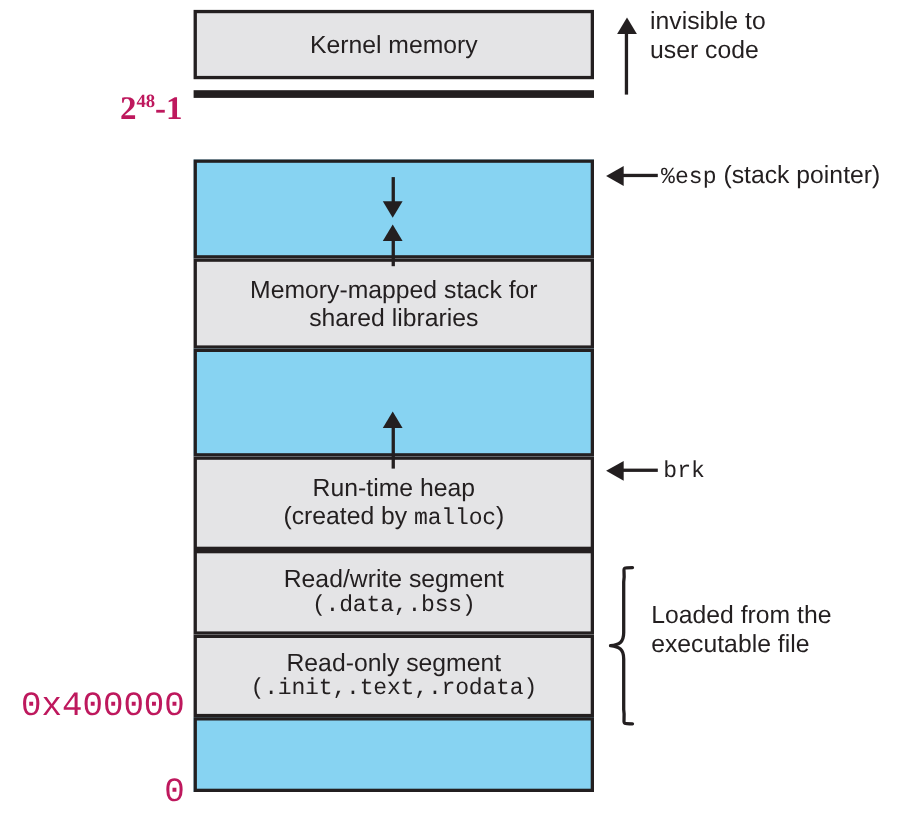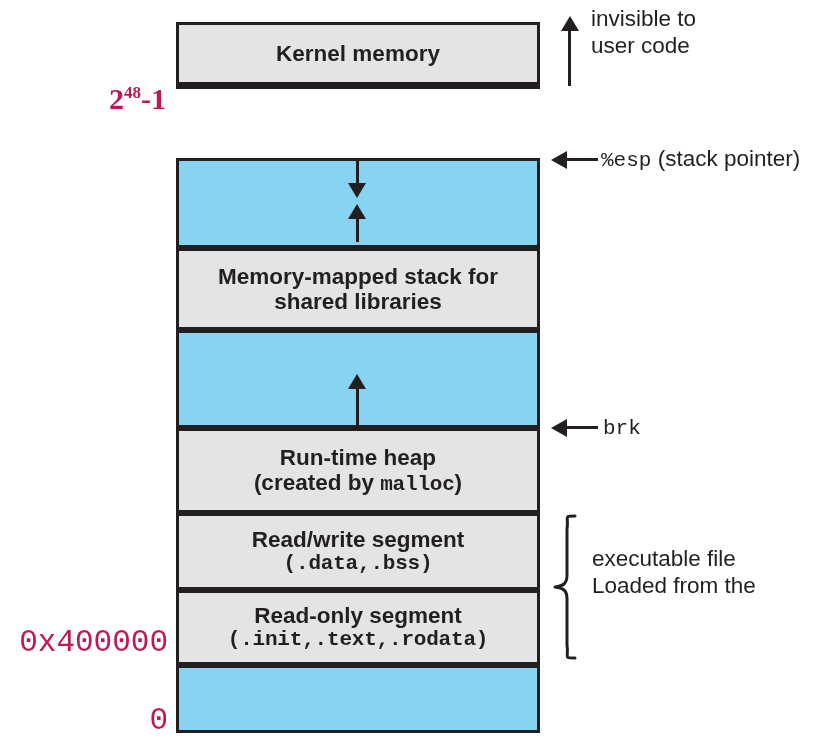--- a/index.html
+++ b/index.html
@@ -20,25 +20,24 @@
     position: absolute;
     left: 0; top: 0;
     width: 839px;
     height: 747px;
   }
 
   
   .mem-column {
     position: absolute;
     left: 176px;
-    top: 22px;
+    top: 9px;
     width: 364px;
     height: 645px;
     box-sizing: border-box;
-    font-weight: bold;
   }
   .seg {
     position: absolute;
     left: 0;
     width: 364px;
     box-sizing: border-box;
     border: 3px solid #231f20;
     display: flex;
     flex-direction: column;
     align-items: center;
@@ -233,17 +232,17 @@
                C 12 3, 18 3, 16 16
                L 16 62
                C 16 71, 12 73, 4 74
                C 12 75, 16 77, 16 86
                L 16 132
                C 18 145, 12 145, 24 145" fill="none" stroke="#231f20" stroke-width="3" stroke-linecap="round" stroke-linejoin="round"></path>
     </svg>
   </div>
 
   <div class="anno" style="left:592px; top:545px;">
+    <div>Loaded from the</div>
     <div>executable file</div>
-    <div>Loaded from the</div>
   </div>
 
 </div>
 
 </body></html>

